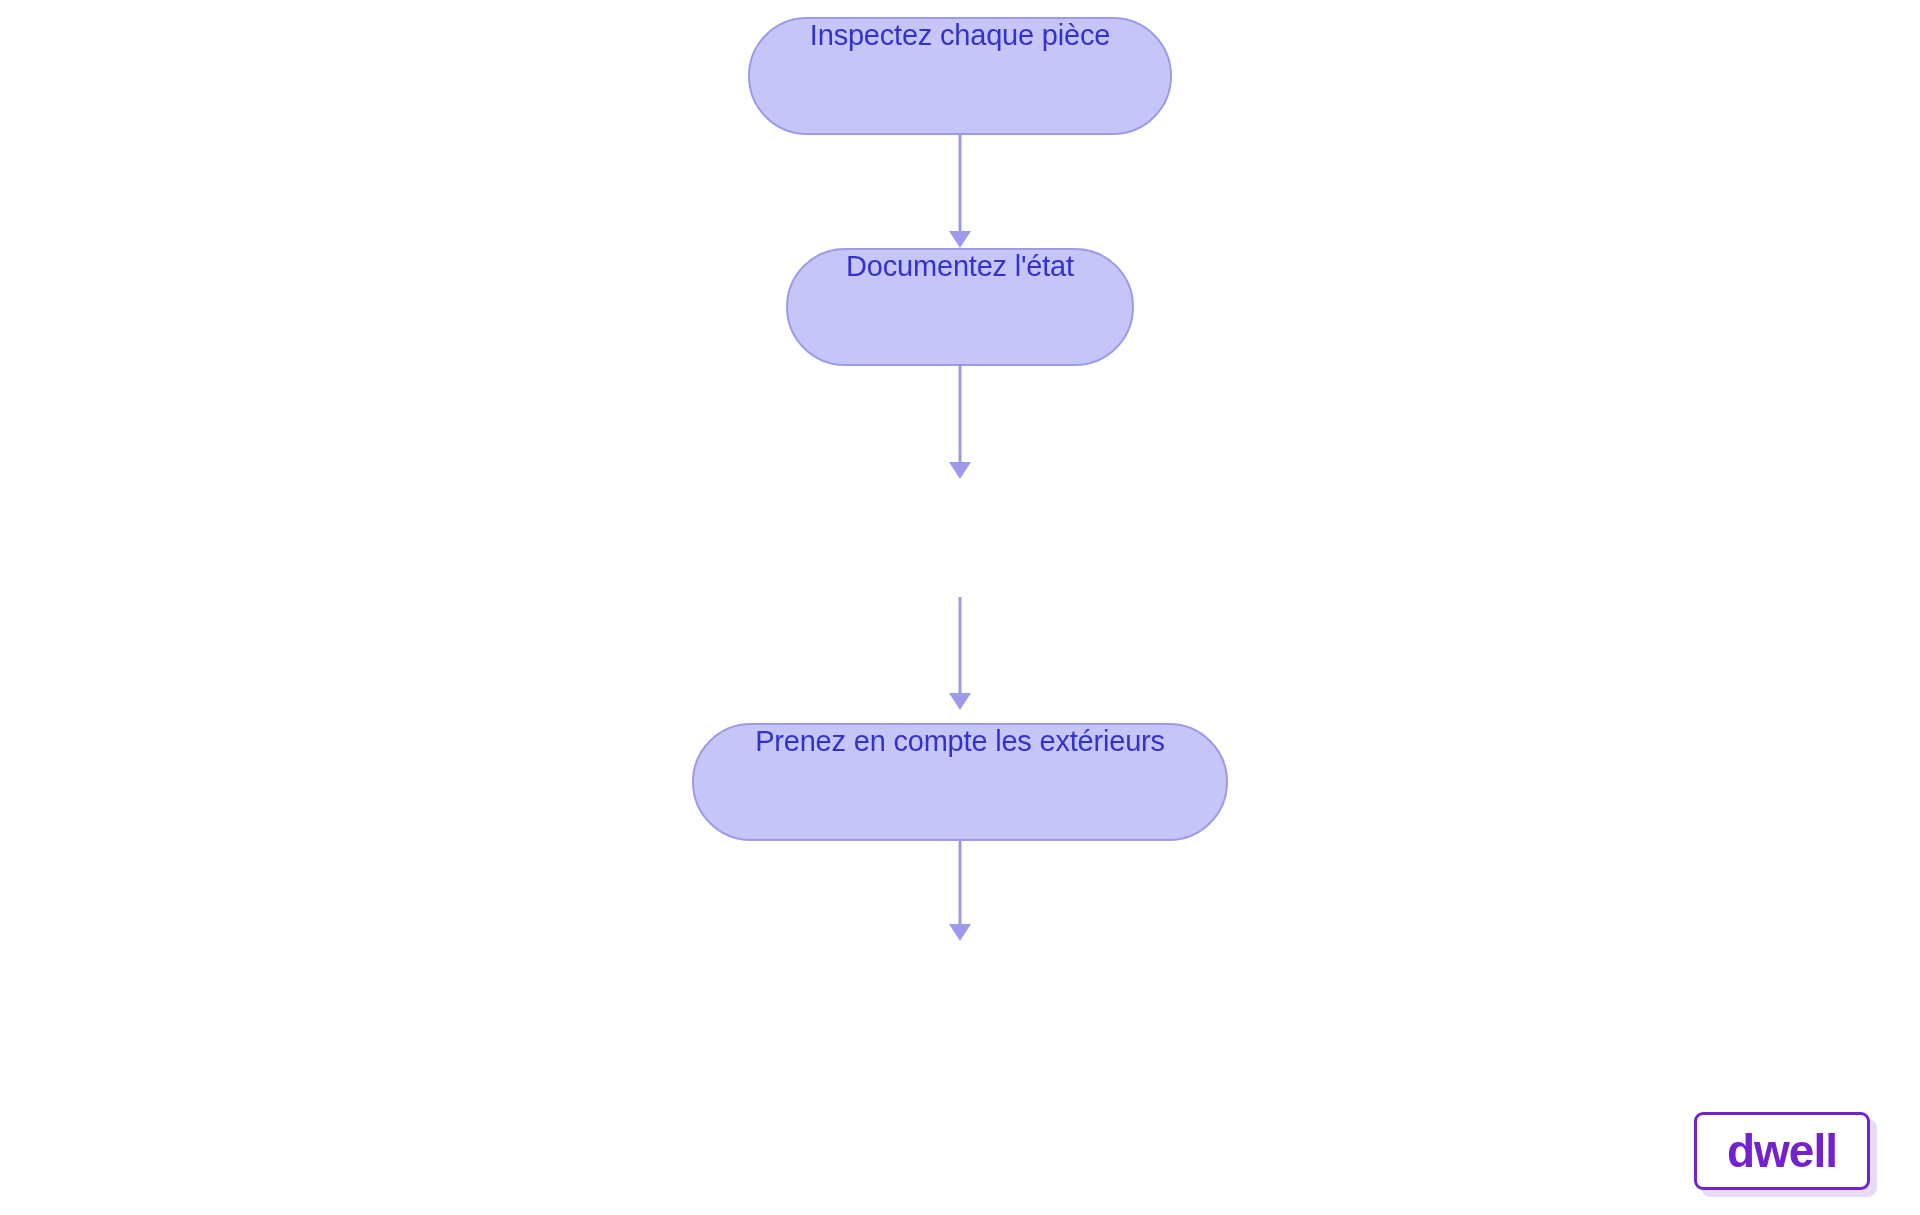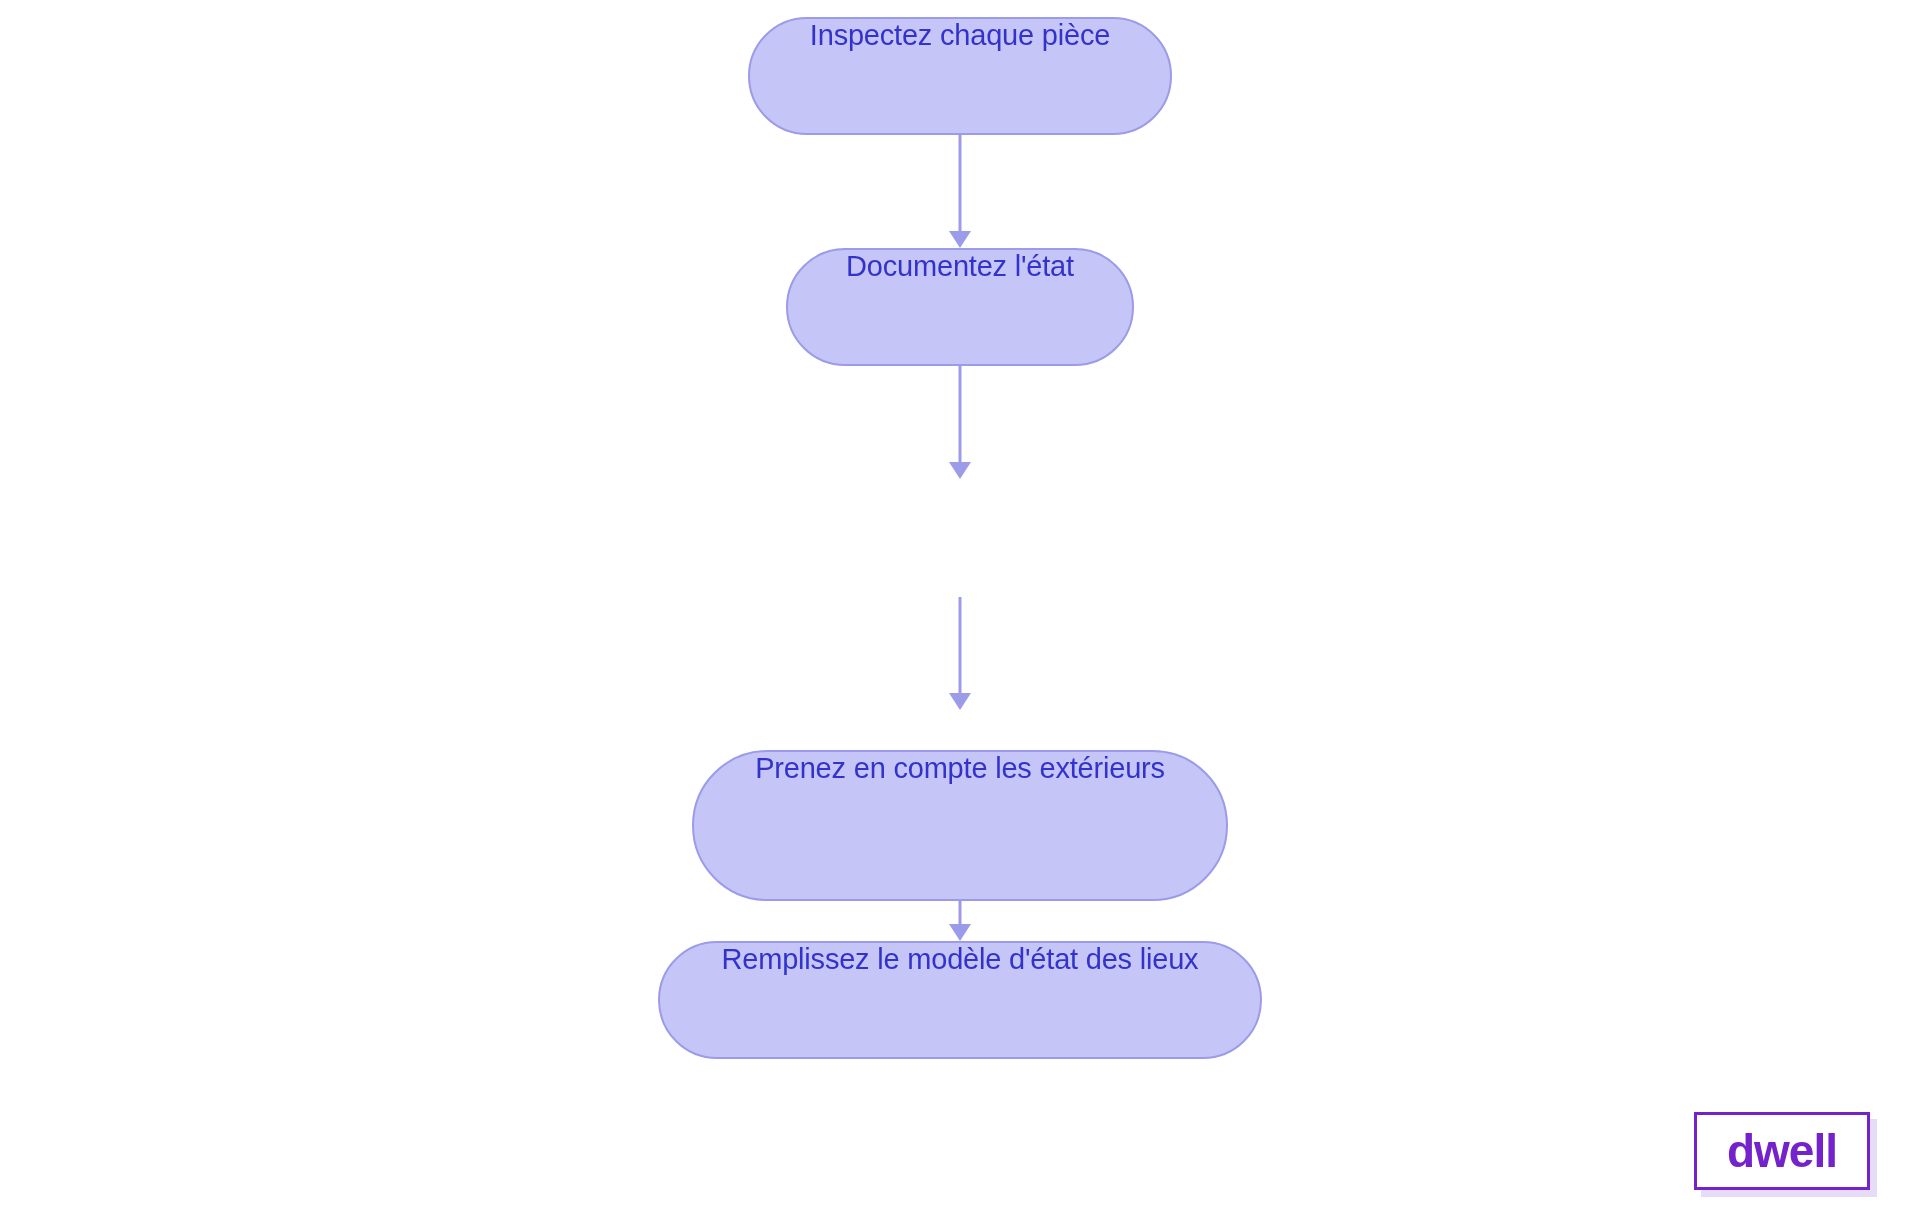--- a/index.html
+++ b/index.html
@@ -66,21 +66,21 @@
 
   #brand-badge {
     position: absolute;
     left: 1694px;
     top: 1112px;
     width: 176px;
     height: 78px;
     box-sizing: border-box;
     background: #ffffff;
     border: 3px solid #7322cc;
-    border-radius: 0;
+    border-radius: 9px;
     box-shadow: 7px 7px 0 0 #e7dcf7;
     display: flex;
     align-items: center;
     justify-content: center;
   }
   #brand-badge .brand-text {
     color: #7322cc;
     font-size: 46px;
     font-weight: 700;
     letter-spacing: -1px;
@@ -106,23 +106,20 @@
     <div class="flow-connector" style="left: 960px; top: 828px; height: 113px;">
       <div class="connector-line" style="height: 99px;"></div>
       <div class="connector-head"></div>
     </div>
     <div class="flow-node" style="left: 960px; top: 17px; width: 424px; height: 118px;">
       <span>Inspectez chaque pièce</span>
     </div>
     <div class="flow-node" style="left: 960px; top: 248px; width: 348px; height: 118px;">
       <span>Documentez l'état</span>
     </div>
-    <div class="flow-node" style="left: 960px; top: 750px; width: 536px; height: 151px;">
+    <div class="flow-node" style="left: 960px; top: 723px; width: 536px; height: 118px;">
       <span>Prenez en compte les extérieurs</span>
-    </div>
-    <div class="flow-node" style="left: 960px; top: 941px; width: 604px; height: 118px;">
-      <span>Remplissez le modèle d'état des lieux</span>
     </div>
   </div>
 
 <div id="brand-badge">
   <span class="brand-text">dwell</span>
 </div>
 
 </body></html>

